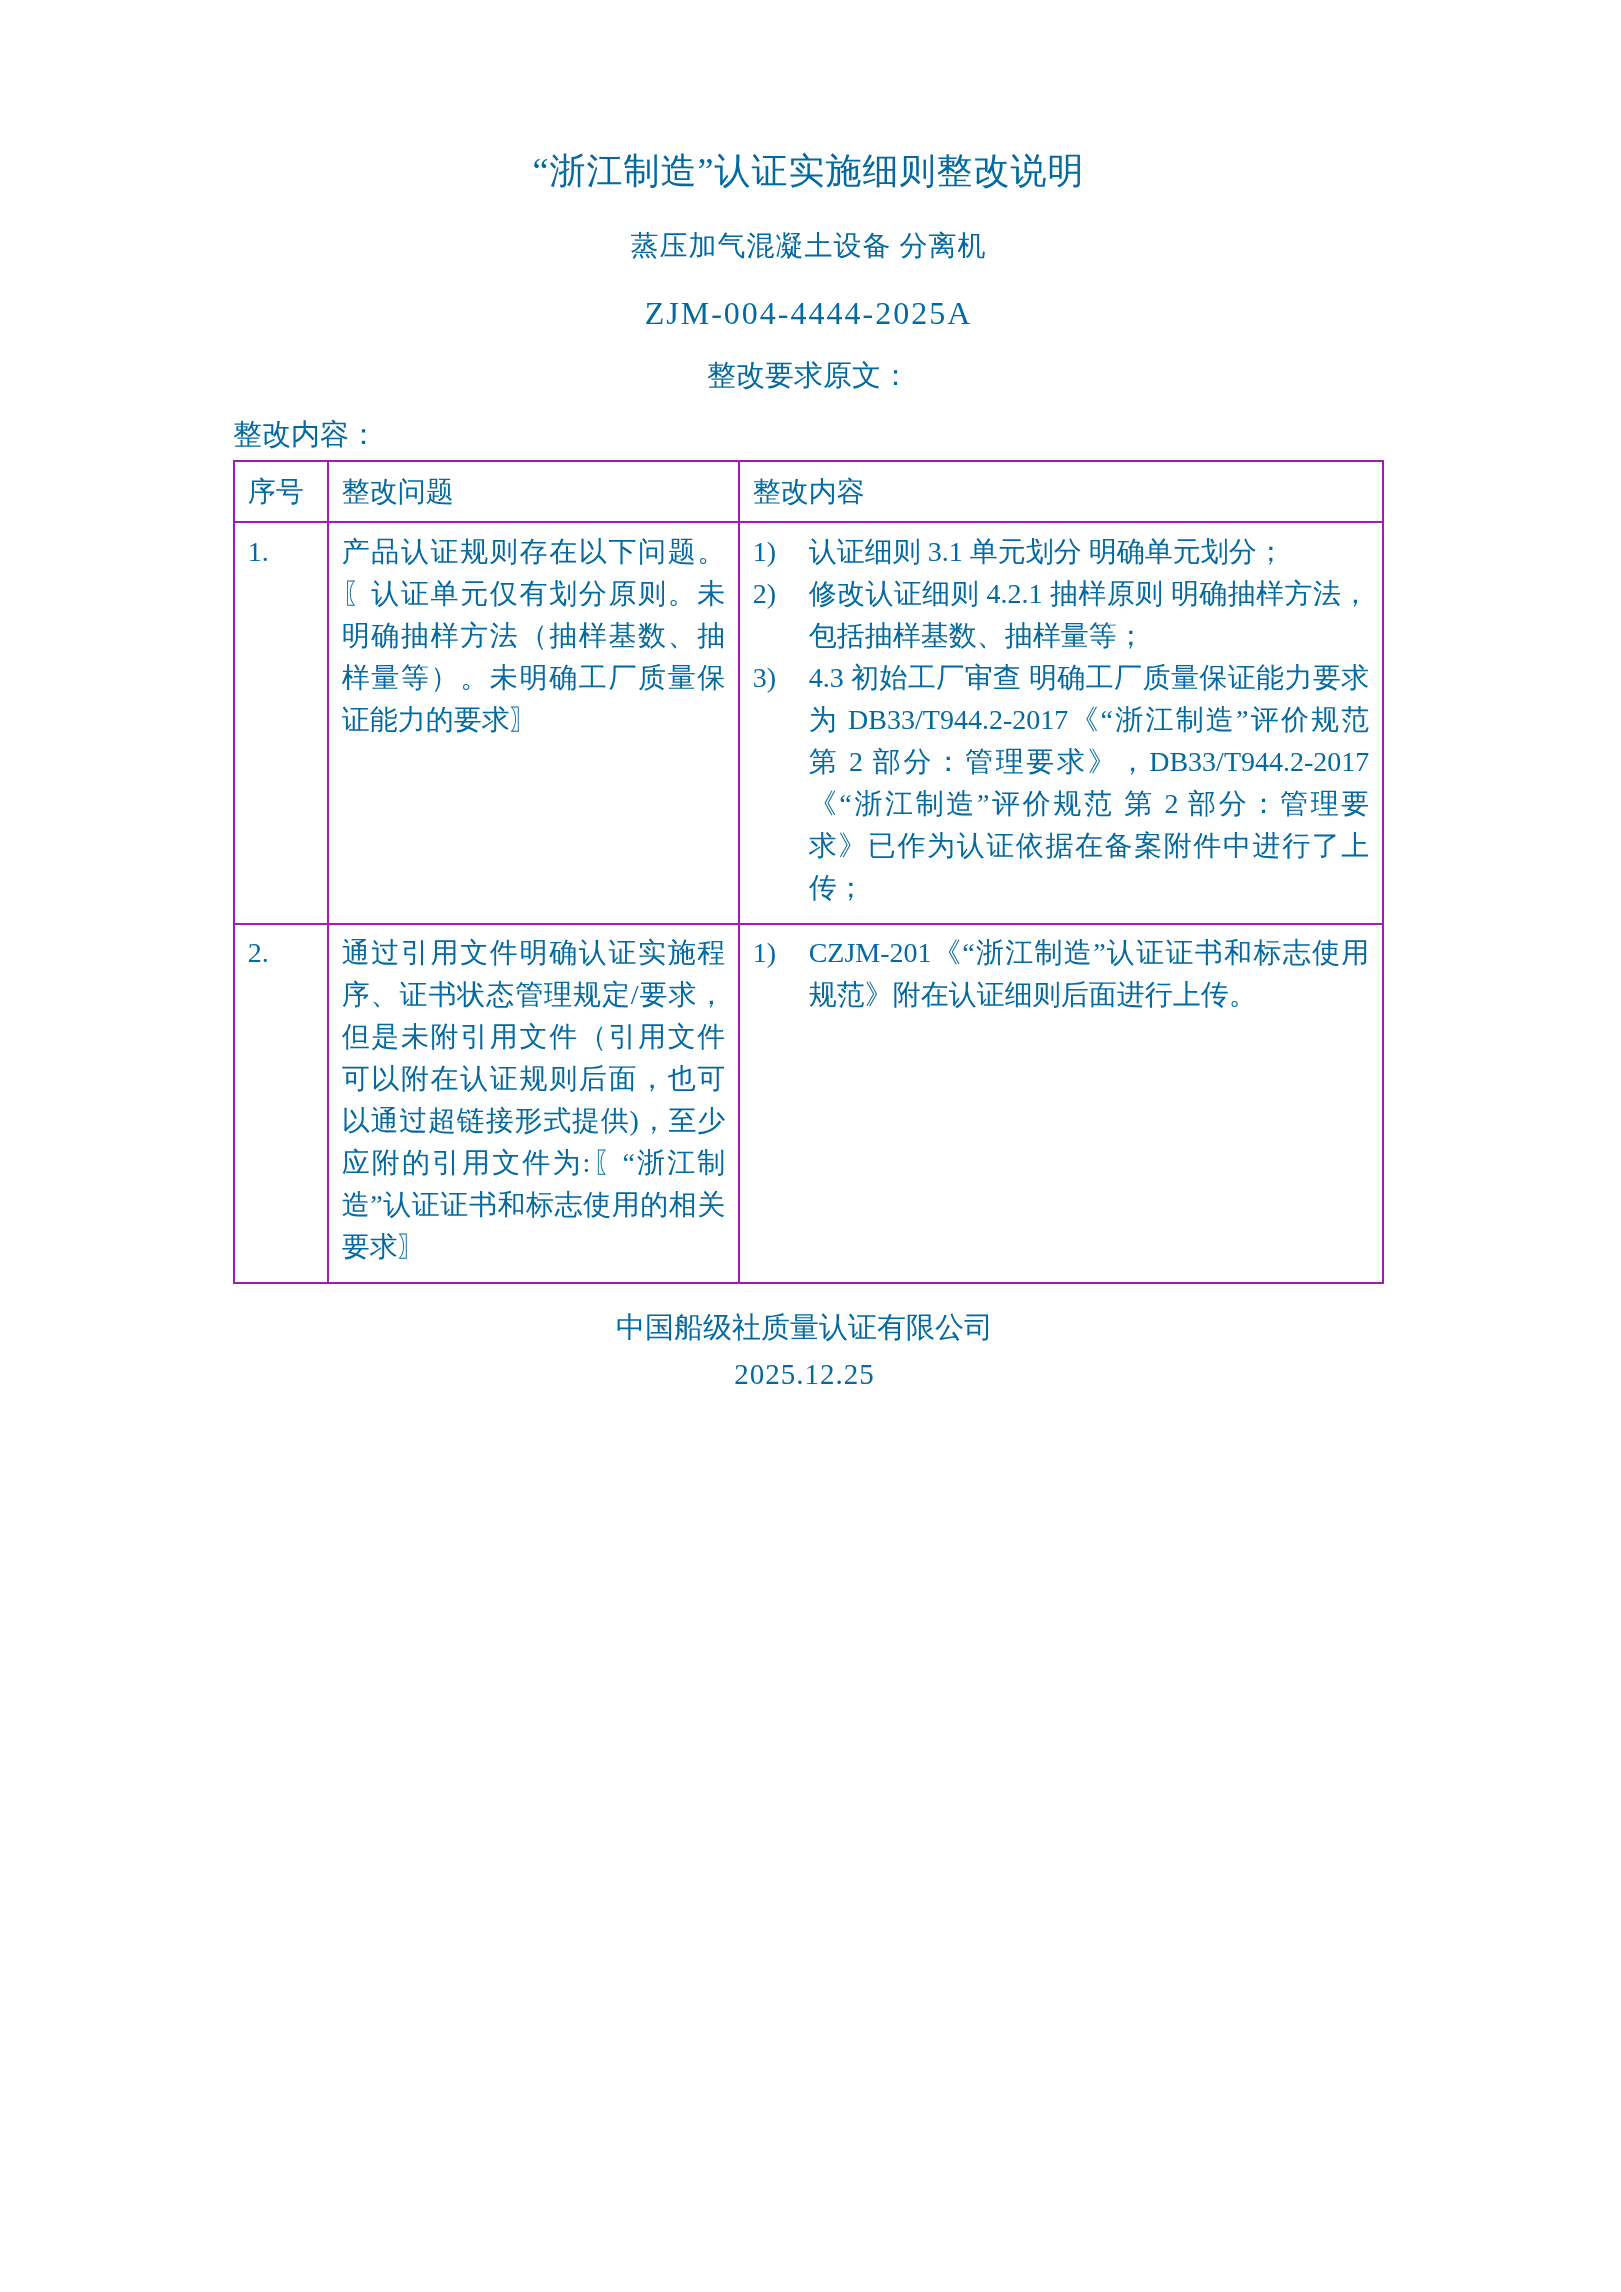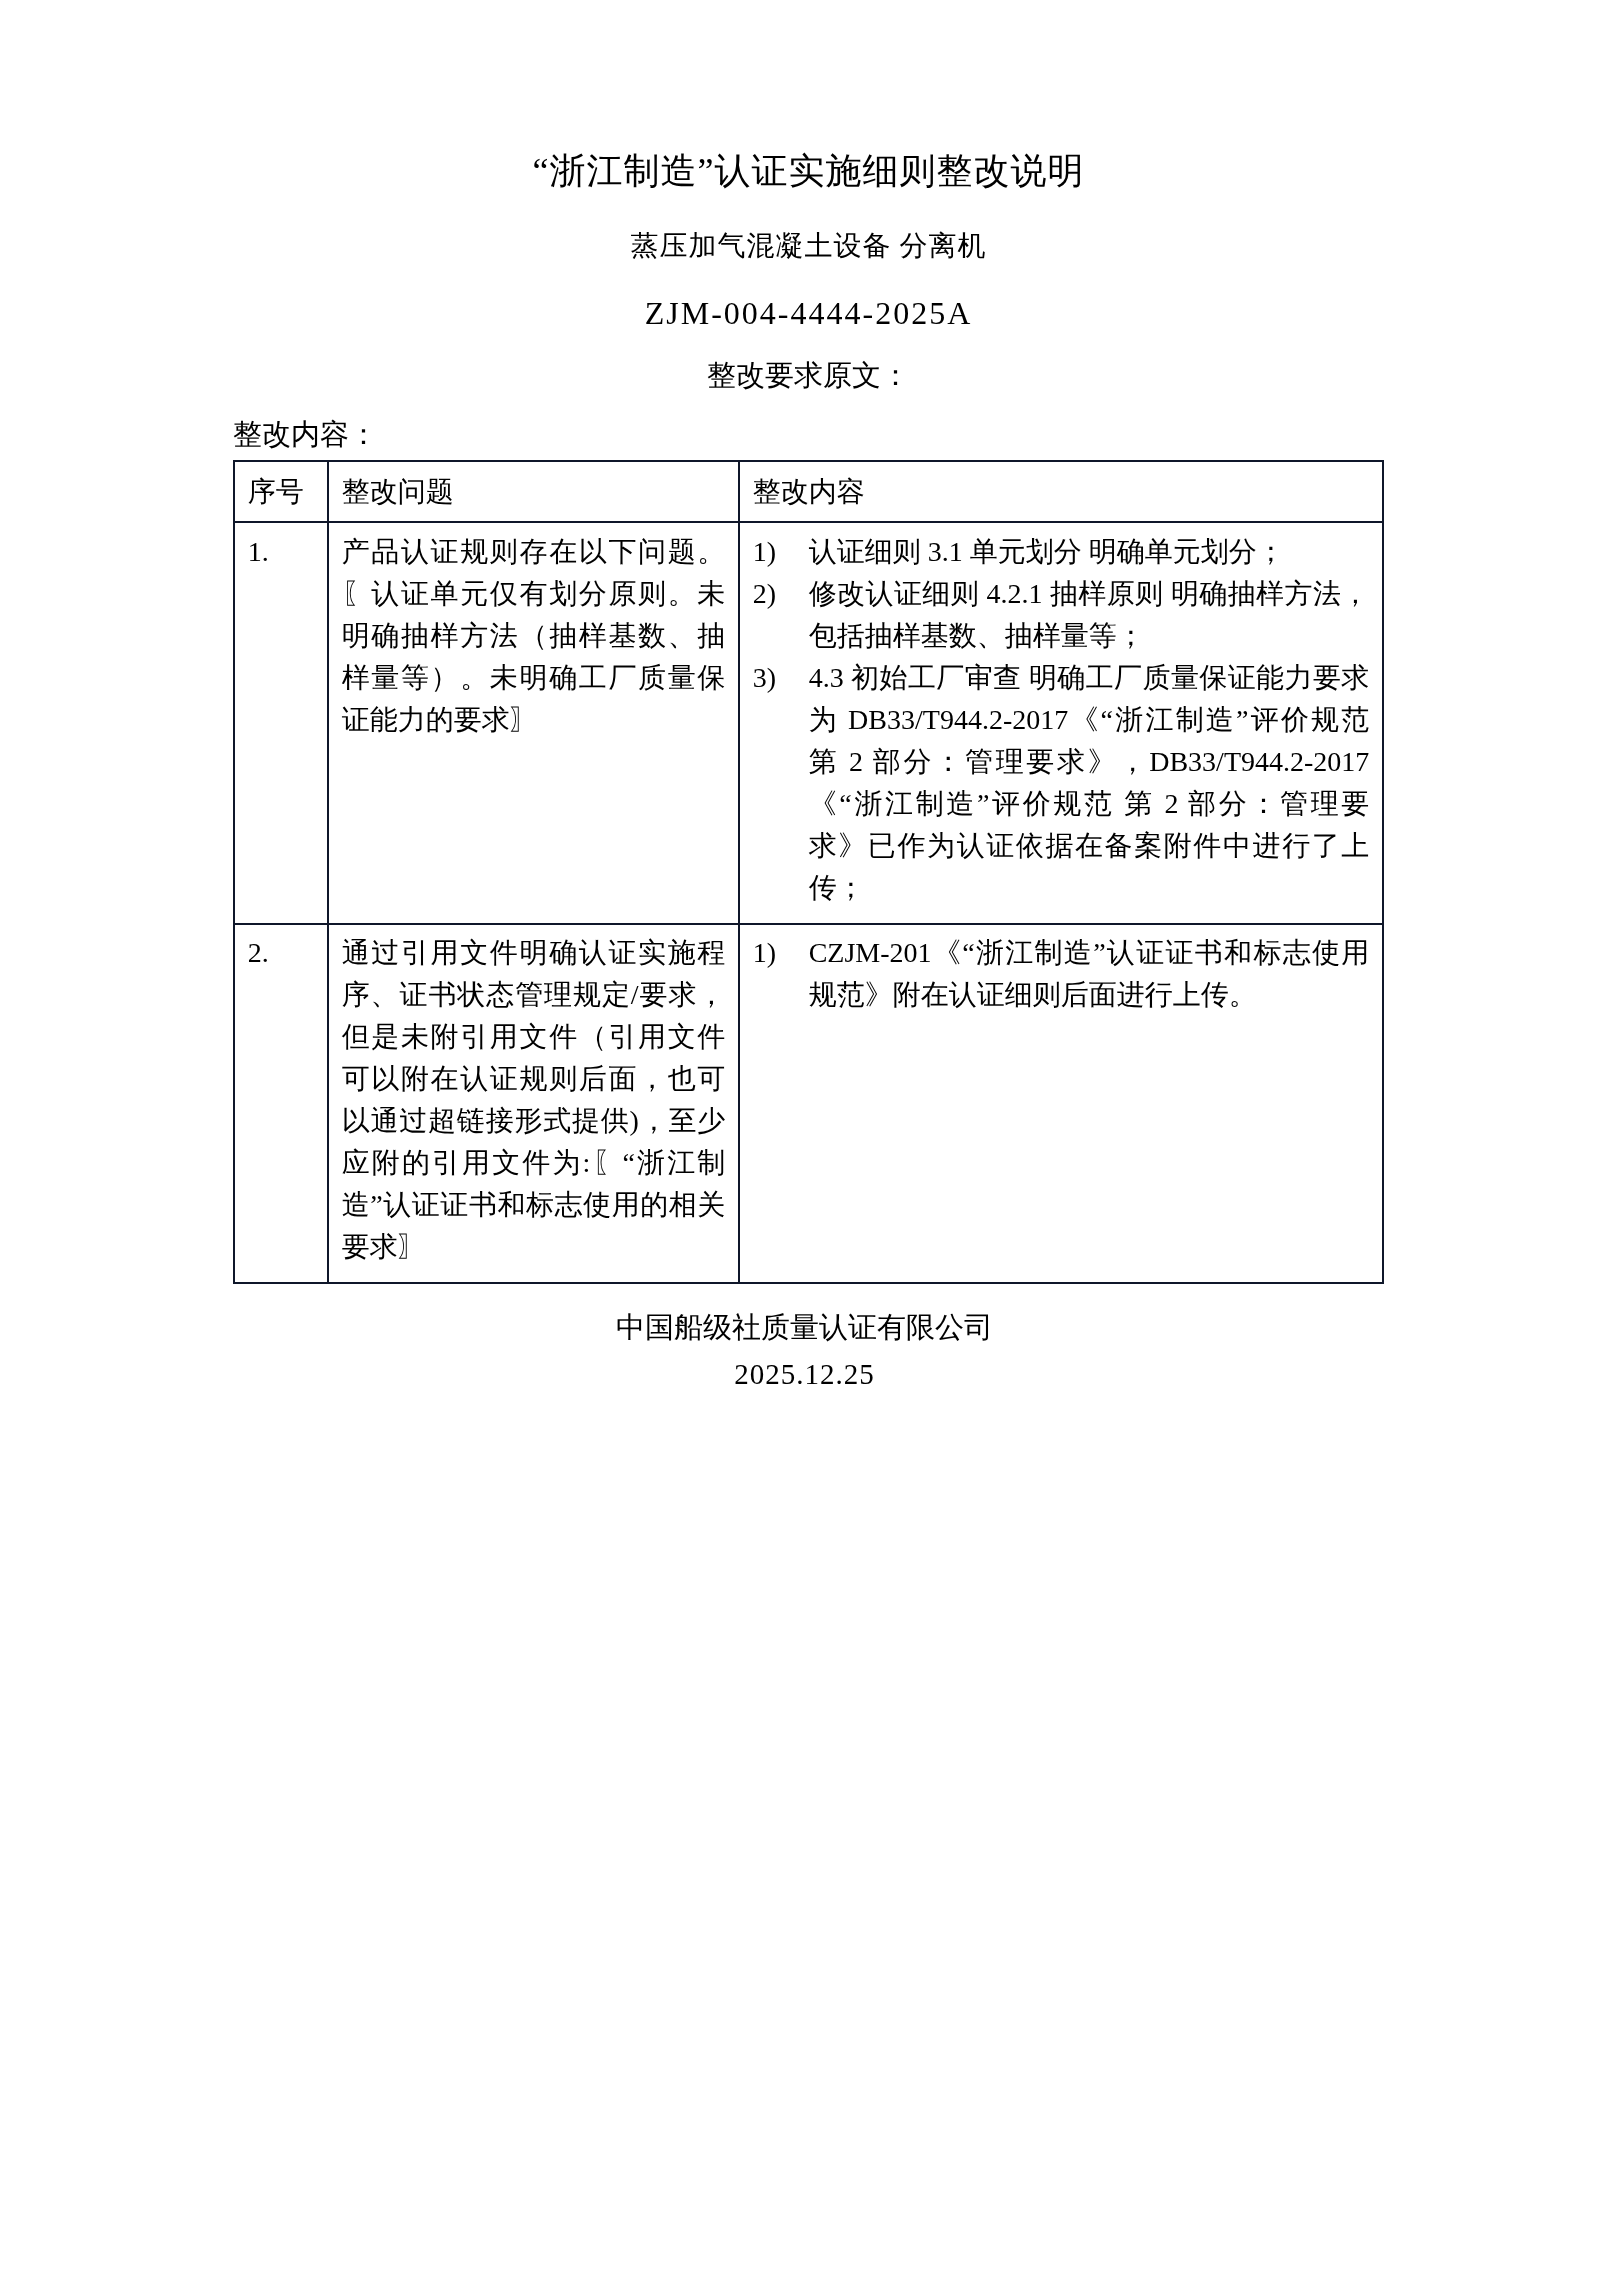--- a/index.html
+++ b/index.html
@@ -6,21 +6,21 @@
     margin: 0;
     padding: 0;
     background: #e8e8e8;
   }
   .page {
     position: relative;
     width: 1621px;
     height: 2293px;
     margin: 0 auto;
     background: #ffffff;
-    color: #000000;
+    color: #0369a1;
     font-family: "Liberation Serif", "DejaVu Serif", serif;
     box-sizing: border-box;
     padding: 147px 237px 0 233px;
     overflow: hidden;
   }
   .title-main {
     text-align: center;
     font-size: 36px;
     line-height: 49px;
     letter-spacing: 1px;
@@ -58,21 +58,21 @@
     line-height: 41px;
     margin: 0 0 5.9px 0;
   }
   table.rectify-table {
     width: 100%;
     border-collapse: collapse;
     table-layout: fixed;
   }
   table.rectify-table th,
   table.rectify-table td {
-    border: 2px solid #0f172a;
+    border: 2px solid #a21caf;
     vertical-align: top;
     font-weight: normal;
     text-align: left;
     font-size: 28px;
     padding: 7.8px 12.7px 13.7px 12.7px;
     box-sizing: border-box;
   }
   table.rectify-table th {
     line-height: 41px;
     padding-top: 8.8px;

